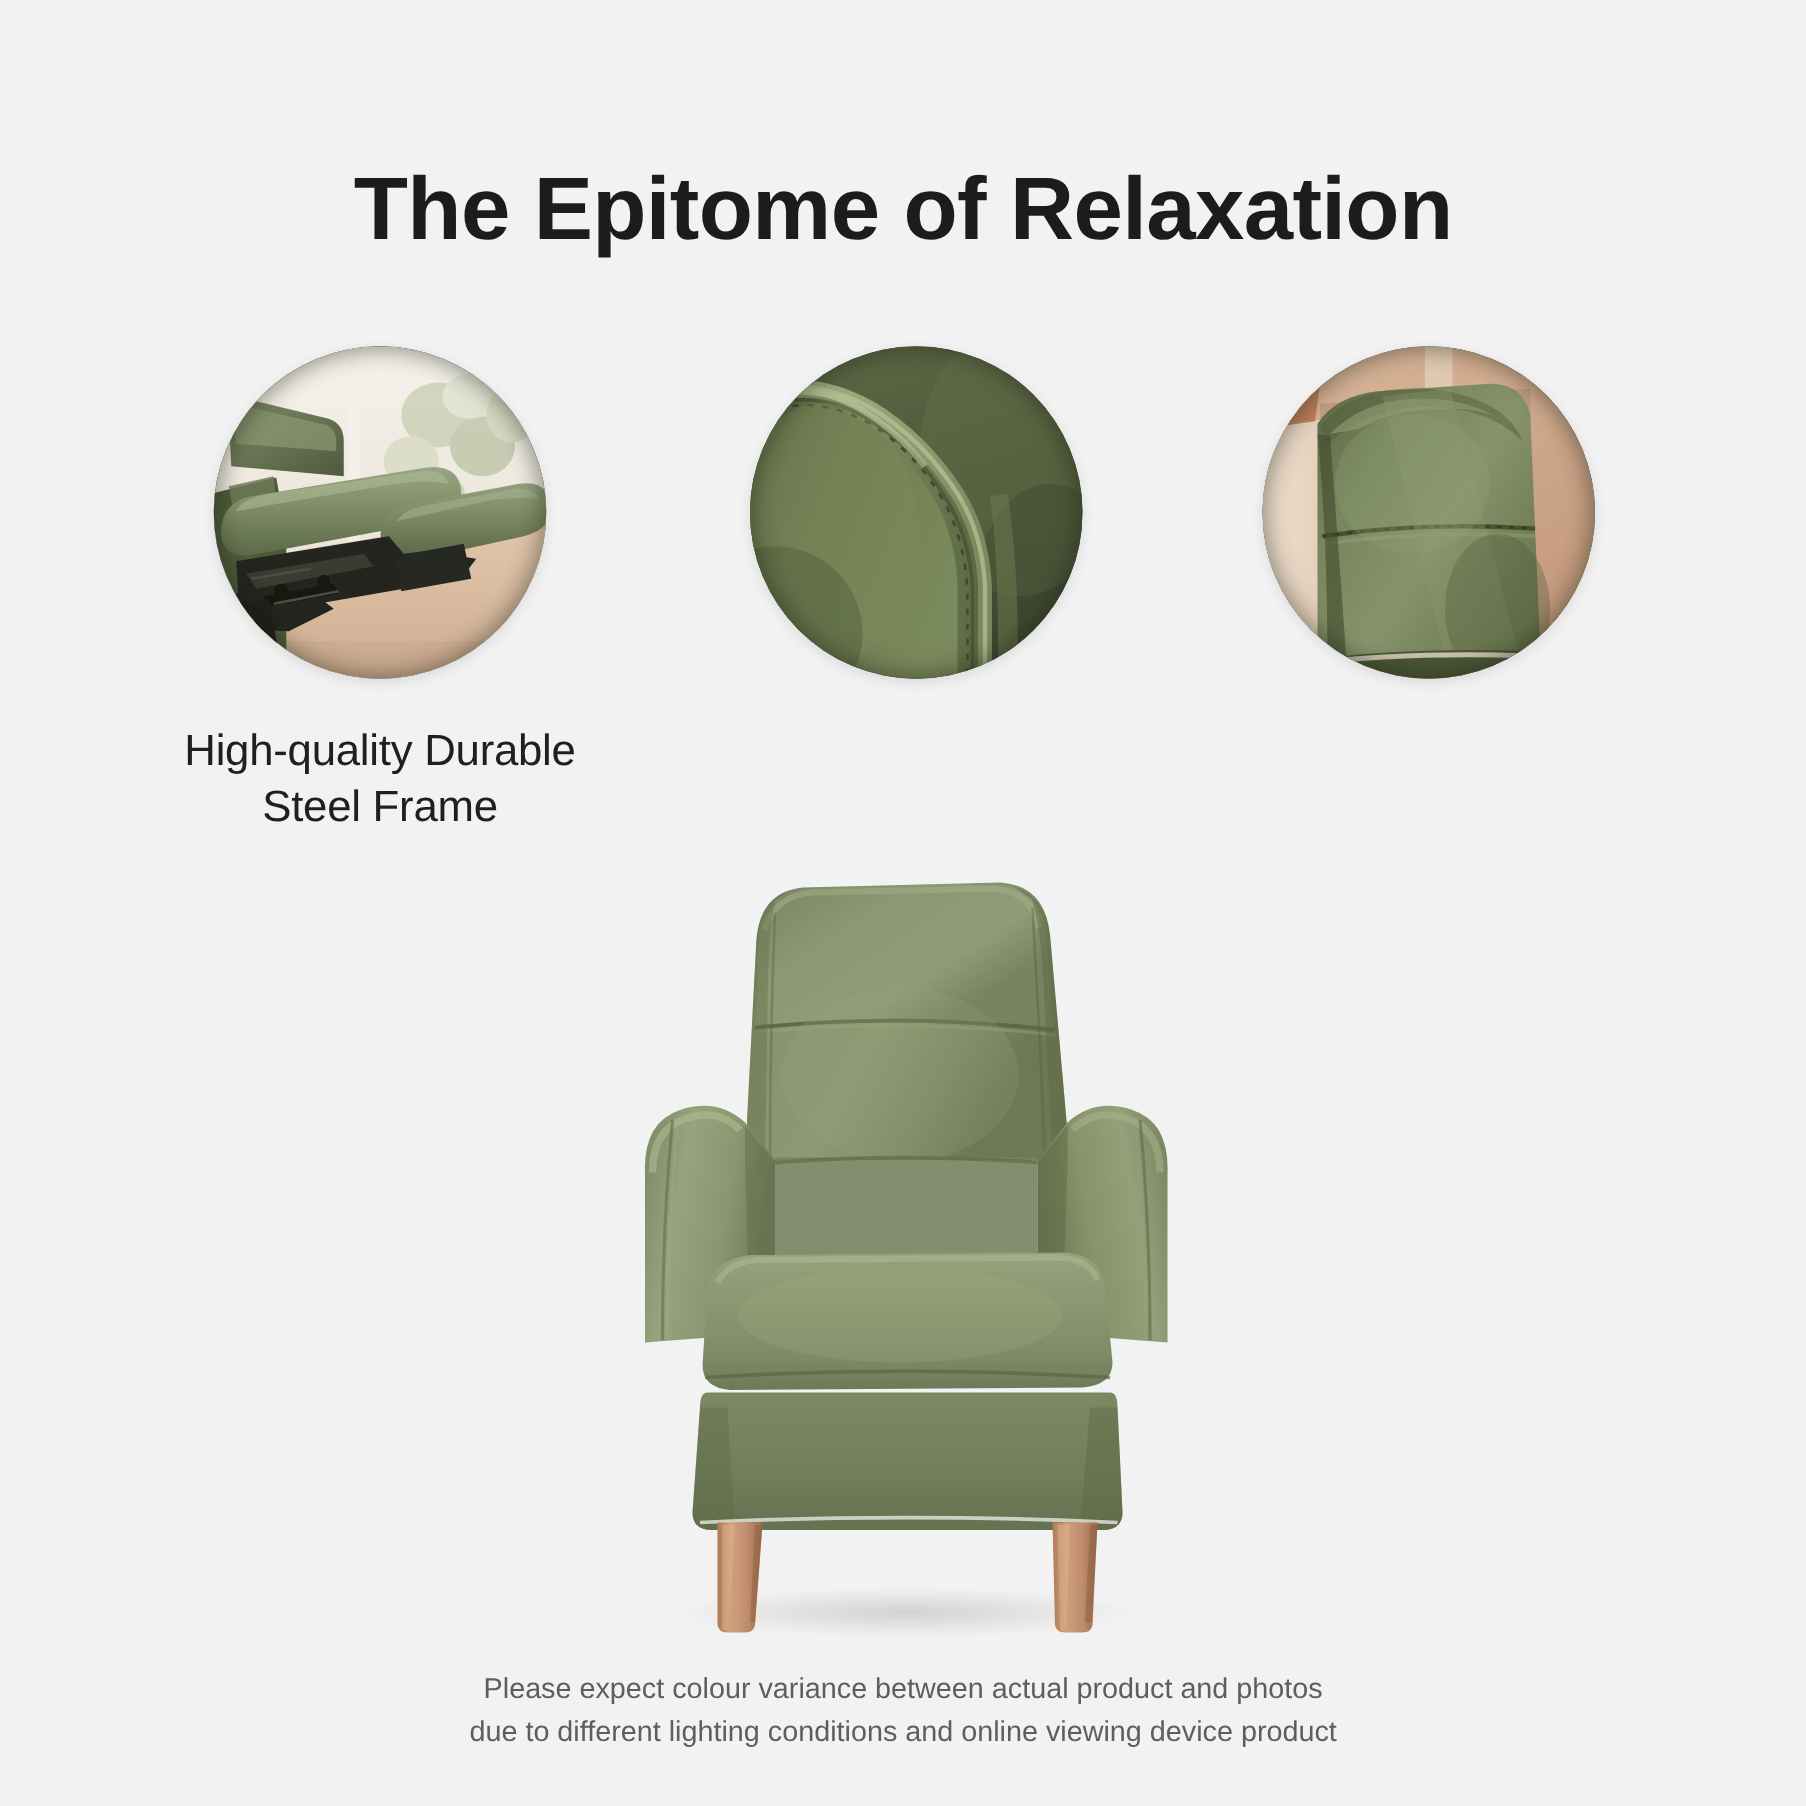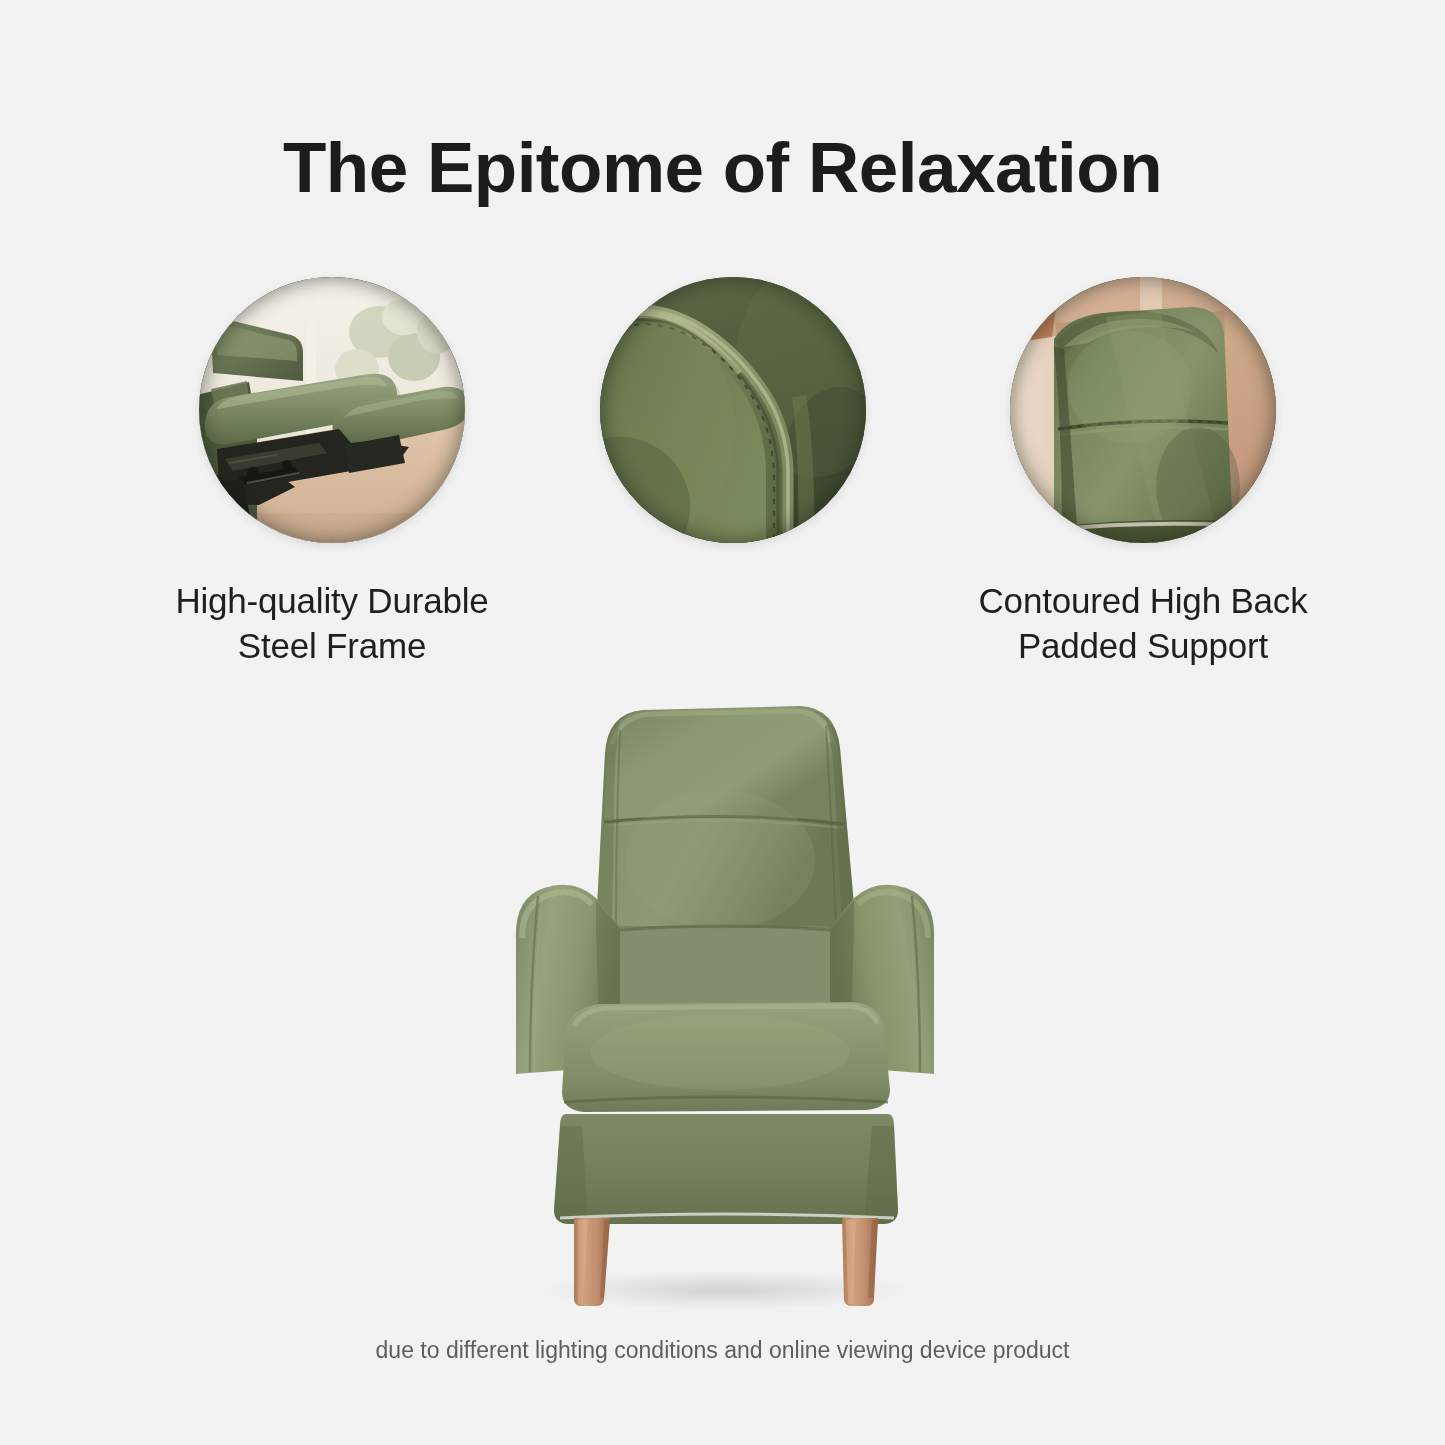--- a/index.html
+++ b/index.html
@@ -45,21 +45,21 @@
     left: 0;
     width: 1445px;
     height: 420px;
   }
   .feature {
     position: absolute;
     top: 0;
     width: 400px;
     text-align: center;
   }
-  .feature-1 { left: 132px; }
+  .feature-1 { left: 104px; }
   .feature-2 { left: 533px; }
   .feature-3 { left: 943px; }
 
   .circle {
     position: relative;
     width: 266px;
     height: 266px;
     margin: 0 auto;
     border-radius: 50%;
     overflow: hidden;
@@ -321,24 +321,20 @@
             <ellipse cx="188" cy="210" rx="42" ry="60" fill="#4f5b38" opacity="0.35"></ellipse>
 
             <path d="M44 70 Q52 150 52 260 L68 264 Q60 150 54 72 Z" fill="#3e4a2c" opacity="0.6"></path>
 
             <path d="M30 252 Q130 238 266 246 L266 266 L30 266 Z" fill="#4a5635"></path>
             <path d="M36 254 Q134 242 262 250" fill="none" stroke="#e8ddca" stroke-width="4" opacity="0.8"></path>
           </g>
         </svg>
         <div class="vignette"></div>
       </div>
-      <div class="feature-caption">
-        <span>Contoured High Back</span>
-        <span>Padded Support</span>
-      </div>
     </div>
   </div>
 
   <div class="hero">
     <svg viewBox="0 0 510 625" preserveAspectRatio="xMidYMid meet">
       <defs>
         <linearGradient id="backMain" x1="0.08" y1="0" x2="0.95" y2="0.4">
           <stop offset="0%" stop-color="#77835f"></stop>
           <stop offset="22%" stop-color="#87936d"></stop>
           <stop offset="55%" stop-color="#8d9973"></stop>
@@ -478,16 +474,17 @@
       <path d="M108 530 L118 530 L113 614 L108 614 Z" fill="#e0b393" opacity="0.45"></path>
       <path d="M134 530 L140 530 L134 608 L130 608 Z" fill="#8f5f40" opacity="0.5"></path>
 
       <path d="M372 528 L408 528 L404 610 Q403 616 396 616 L382 616 Q375 616 374 610 Z" fill="url(#legG)"></path>
       <path d="M376 530 L386 530 L383 614 L378 614 Z" fill="#dfb392" opacity="0.45"></path>
       <path d="M402 530 L408 530 L403 608 L398 608 Z" fill="#8e5e3f" opacity="0.5"></path>
     </svg>
   </div>
 
   <div class="disclaimer">
+    <span>Please expect colour variance between actual product and photos</span>
     <span>due to different lighting conditions and online viewing device product</span>
   </div>
 
 </div>
 
 </body></html>

